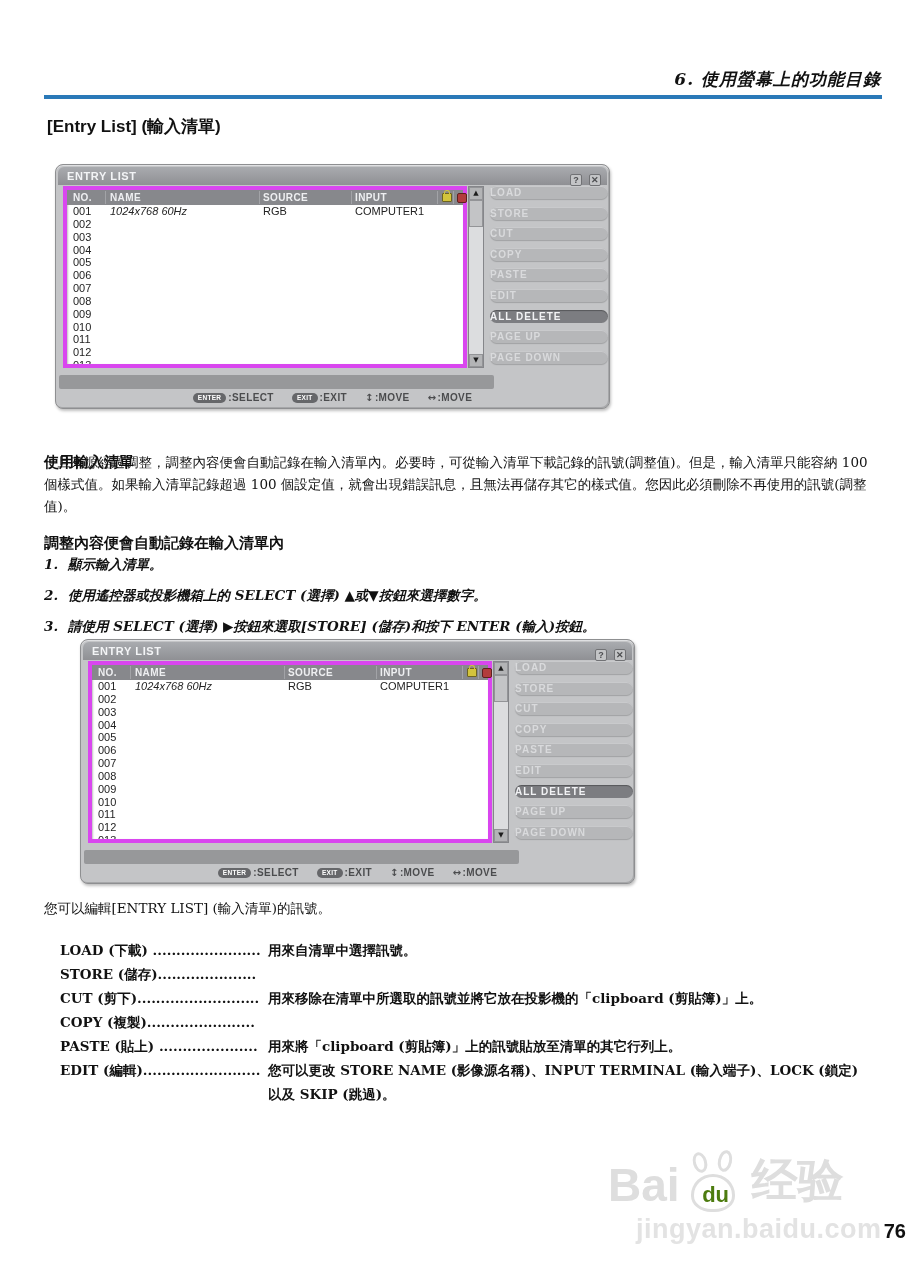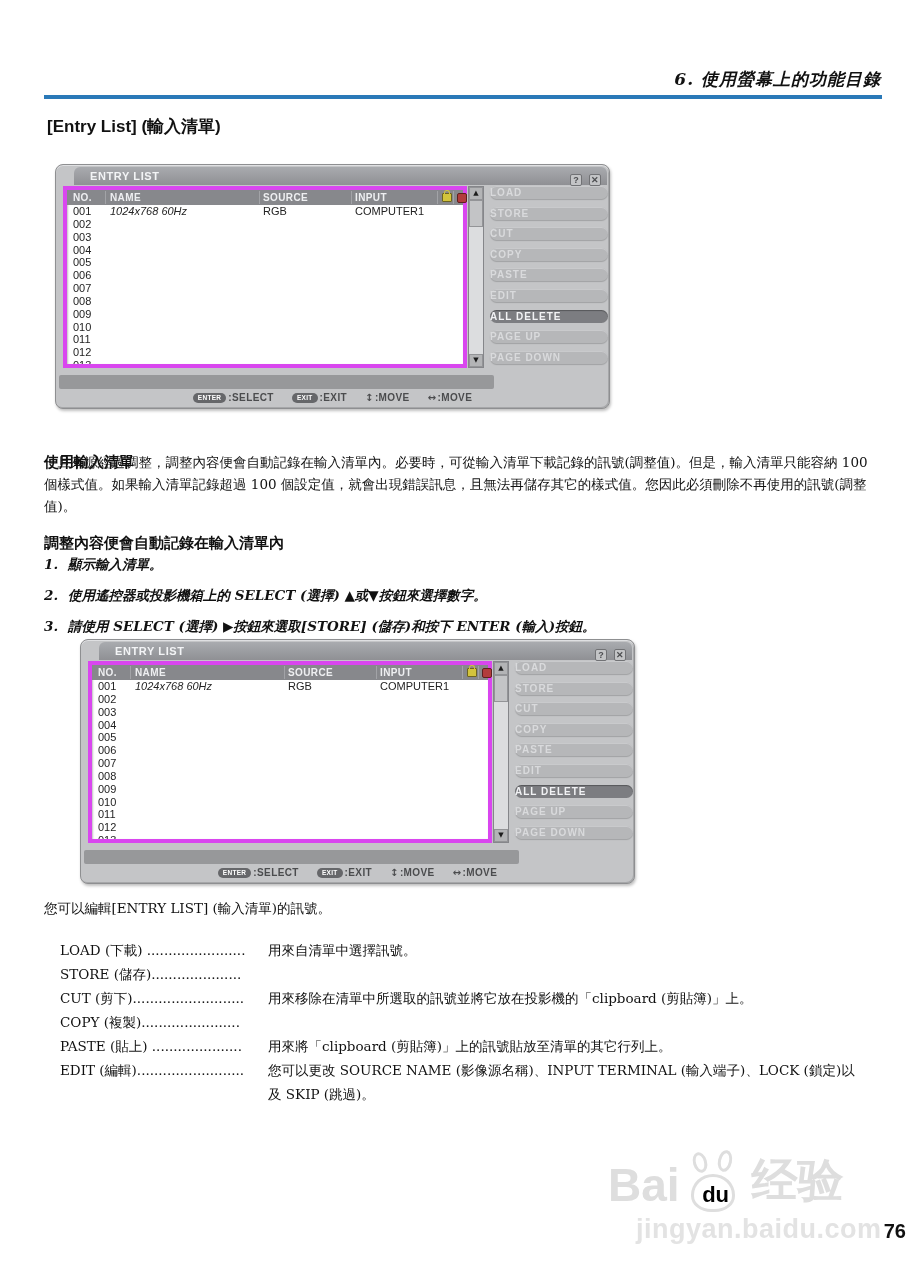--- a/index.html
+++ b/index.html
@@ -12,32 +12,32 @@
   .blue-rule{position:absolute;left:44px;top:95px;width:838px;height:4px;background:#2a79b8;}
   .page-title{position:absolute;left:47px;top:115px;
     font:bold 17px "Liberation Sans","DejaVu Sans",sans-serif;color:#111;}
   .sec-head{position:absolute;font:bold 15px "DejaVu Serif",serif;color:#111;}
   .body-par{position:absolute;font:13.5px/22px "DejaVu Serif",serif;color:#111;}
   .steps{position:absolute;left:44px;top:556px;width:830px;}
   .step{font:bold italic 13.5px "DejaVu Serif",serif;color:#111;margin-bottom:13px;}
   .step .n{display:inline-block;width:24px;}
   .def-list{position:absolute;left:60px;top:938px;width:800px;
     font:13.5px/24px "DejaVu Serif",serif;color:#111;}
-  .def-row{display:grid;grid-template-columns:208px 1fr;}
+  .def-row{display:grid;grid-template-columns:208px 1fr;font-weight:bold;}
   .page-number{position:absolute;left:0;top:1220px;width:906px;text-align:right;
     font:bold 20px "Liberation Sans",sans-serif;color:#111;}
 
   
   .dialog{position:absolute;width:553px;height:243px;background:#c4c5c7;
     border:1px solid #8e8f91;border-radius:8px;
     box-shadow:inset 0 1px 0 #dfe0e2,inset -1px -1px 0 #a6a7a9,1px 2px 3px rgba(0,0,0,.25);}
   .titlebar{position:absolute;top:2px;left:2px;right:2px;height:18px;
     background:linear-gradient(#a9abaf,#8f9094);border-radius:6px 6px 0 0;
     color:#f3f4f6;font:bold 11px "Liberation Sans",sans-serif;letter-spacing:.6px;
-    line-height:18px;padding-left:16px;box-sizing:border-box;margin-left:16px;}
+    line-height:18px;padding-left:9px;box-sizing:border-box;}
   .tb-icons{position:absolute;right:6px;top:3px;}
   .tb-icon{display:inline-block;width:12px;height:12px;margin-left:3px;background:#c3c4c6;
     border:1px solid #717275;color:#4c4d50;font:bold 9px/11px "Liberation Sans",sans-serif;
     text-align:center;box-sizing:border-box;border-radius:2px;}
   .table-wrap{position:absolute;left:7px;top:21px;width:404px;height:182px;background:#fff;
     border:4px solid #d946ef;box-sizing:border-box;box-shadow:inset 1px 1px 2px rgba(0,0,0,.25);}
   .thead{position:absolute;top:0;left:0;right:0;height:15px;background:#87888c;
     color:#eeeff1;font:bold 10px/15px "Liberation Sans",sans-serif;letter-spacing:.4px;}
   .thead .hc{position:absolute;top:0;}
   .hdiv{position:absolute;top:1px;bottom:1px;width:1px;background:#a2a3a7;}
@@ -77,21 +77,21 @@
   .wm{position:absolute;left:608px;top:1150px;width:290px;color:#dedede;}
   .wm-row1{display:flex;align-items:flex-end;font:bold 46px "Liberation Sans",sans-serif;}
   .paw{position:relative;width:64px;height:60px;margin:0 4px;}
   .paw .pad{position:absolute;bottom:0;left:7px;width:44px;height:38px;border:3px solid #dedede;
     border-radius:50% 50% 46% 46%/55% 55% 42% 42%;box-sizing:border-box;}
   .paw .toe1{position:absolute;top:0;left:9px;width:14px;height:21px;border:3px solid #dedede;
     border-radius:50%;transform:rotate(-16deg);box-sizing:border-box;}
   .paw .toe2{position:absolute;top:-2px;left:34px;width:14px;height:22px;border:3px solid #dedede;
     border-radius:50%;transform:rotate(12deg);box-sizing:border-box;}
   .paw .du{position:absolute;bottom:4px;left:0;right:0;text-align:center;
-    font:bold 22px "Liberation Sans",sans-serif;color:#000000;}
+    font:bold 22px "Liberation Sans",sans-serif;color:#4d7c0f;}
   .wm-suffix{font-family:"DejaVu Sans",sans-serif;}
   .wm-row2{margin-top:2px;padding-left:28px;font:bold 27px "Liberation Sans",sans-serif;
     letter-spacing:.5px;color:#e3e3e3;}
 </style>
 </head>
 <body>
 
 <div class="page">
 
   <div class="doc-header-title">6. 使用螢幕上的功能目錄</div>
@@ -372,21 +372,21 @@
       </div>
     <div class="def-row">
         <span>COPY (複製).......................</span>
       </div>
     <div class="def-row">
         <span>PASTE (貼上) .....................</span>
         <span>用來將「clipboard (剪貼簿)」上的訊號貼放至清單的其它行列上。</span>
       </div>
     <div class="def-row">
         <span>EDIT (編輯).........................</span>
-        <span>您可以更改 SOURCE NAME (影像源名稱)、INPUT TERMINAL (輸入端子)、LOCK (鎖定)以及 SKIP (跳過)。</span>
+        <span>您可以更改 STORE NAME (影像源名稱)、INPUT TERMINAL (輸入端子)、LOCK (鎖定)以及 SKIP (跳過)。</span>
       </div>
   </div>
 
   <div class="wm">
     <div class="wm-row1">
       <span>Bai</span>
       <span class="paw">
         <span class="toe1"></span>
         <span class="toe2"></span>
         <span class="pad"></span>

